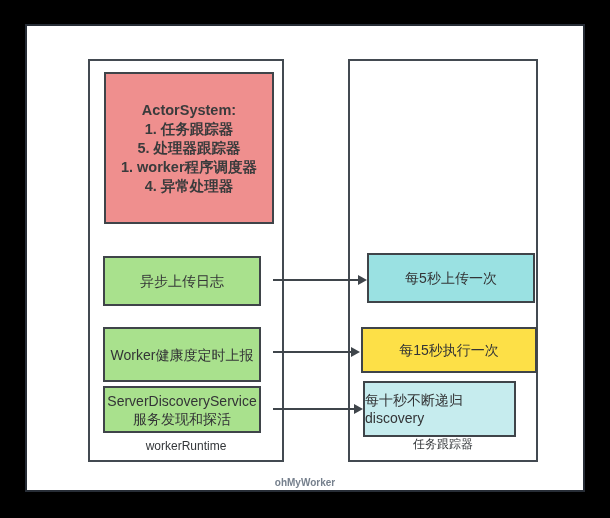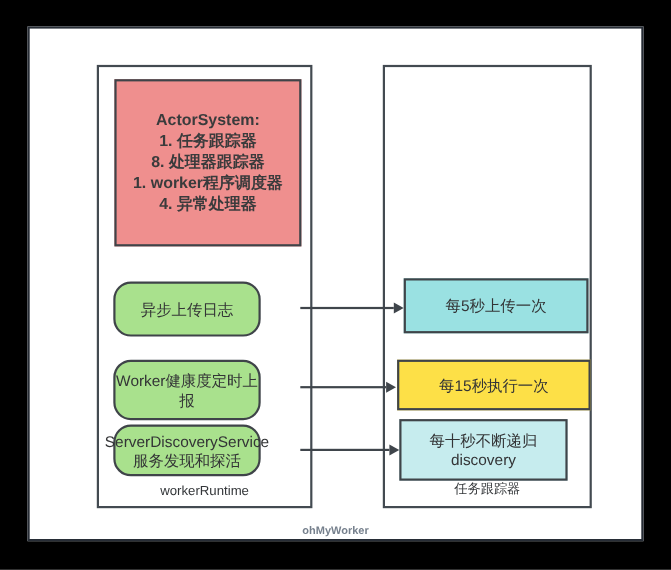--- a/index.html
+++ b/index.html
@@ -29,31 +29,30 @@
     position:absolute; left:0; right:0; bottom:7px;
     text-align:center;
     font-size:12px; color:#333639;
   }
   .node {
     position:absolute;
     border:2px solid #3f4449;
     box-sizing:border-box;
     display:flex; flex-direction:column;
     align-items:center; justify-content:center;
-    text-align:center;
     font-size:14px; color:#333436;
     line-height:18px;
   }
   .actor-box {
     left:14px; top:11px; width:170px; height:152px;
     background:#ef8f8e;
     font-weight:bold; color:#3a3b3c;
     font-size:14.5px; line-height:19px;
   }
-  .task-box { background:#a9e18d; left:13px; width:134px;border-radius:16px; }
+  .task-box { background:#a9e18d; left:13px; width:158px; }
   .task-box-1 { top:195px; height:50px; }
   .task-box-2 { top:266px; height:55px; }
   .task-box-3 { top:325px; height:47px; }
   .timer-box-1 { left:17px; top:192px; width:168px; height:50px; background:#9ae1e2; }
   .timer-box-2 { left:11px; top:266px; width:176px; height:46px; background:#fde047; }
   .timer-box-3 { left:13px; top:320px; width:153px; height:56px; background:#c6ecee; }
   .arrow {
     position:absolute; height:2px; background:#3f454b;
   }
   .arrow .head {
@@ -75,21 +74,21 @@
 </style>
 </head>
 <body>
 
 <div class="canvas">
 
   <div class="container-box left-container">
     <div class="node actor-box">
       <div>ActorSystem:</div>
       <div>1. 任务跟踪器</div>
-      <div>8. 处理器跟踪器</div>
+      <div>5. 处理器跟踪器</div>
       <div>1. worker程序调度器</div>
       <div>4. 异常处理器</div>
     </div>
 
     <div class="node task-box task-box-1">
       <div>异步上传日志</div>
     </div>
 
     <div class="node task-box task-box-3">
       <div>ServerDiscoveryService</div>

